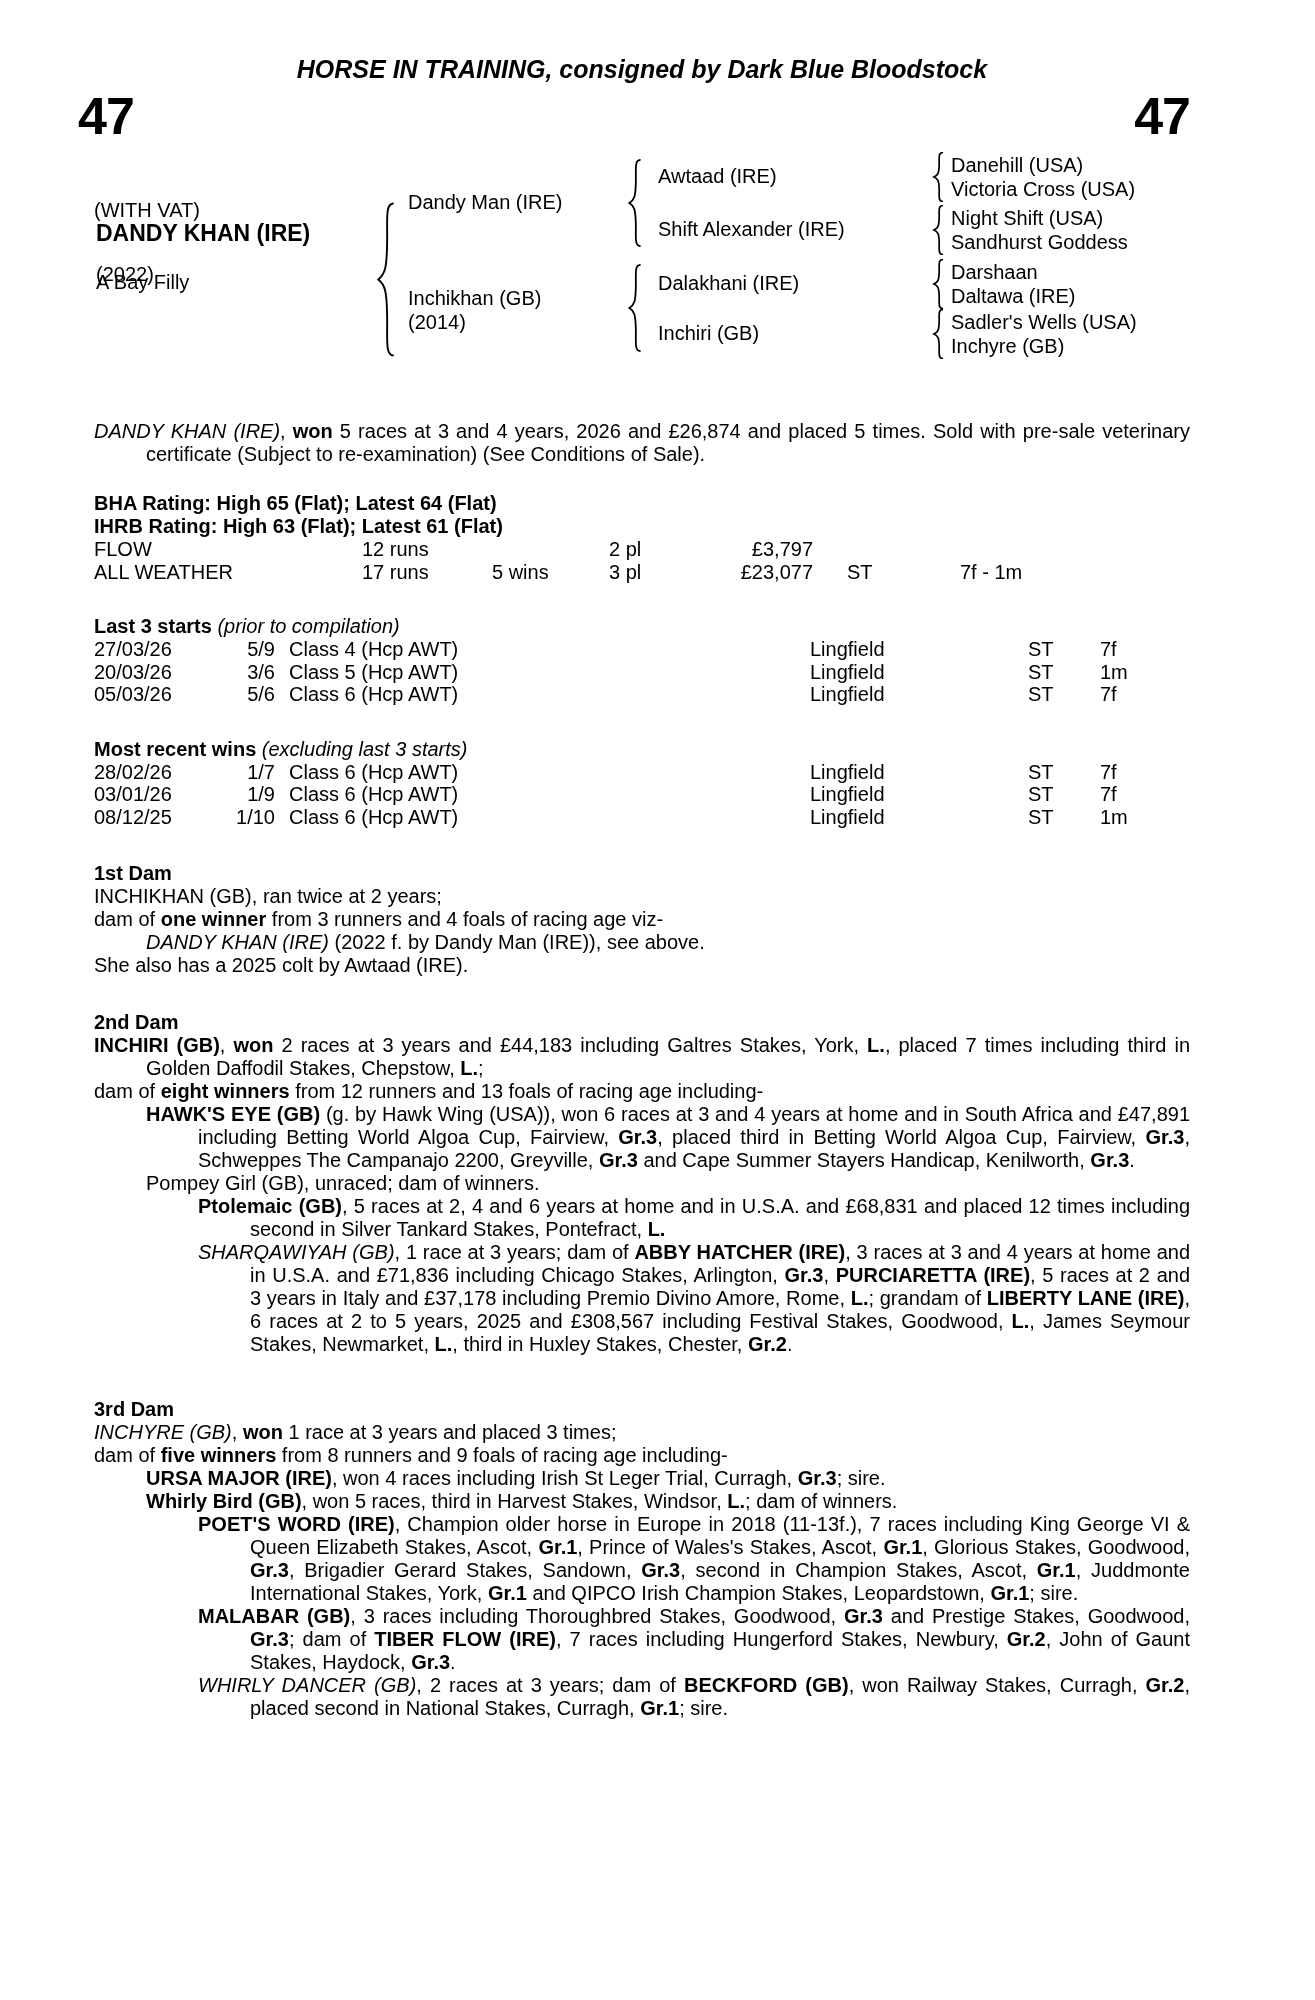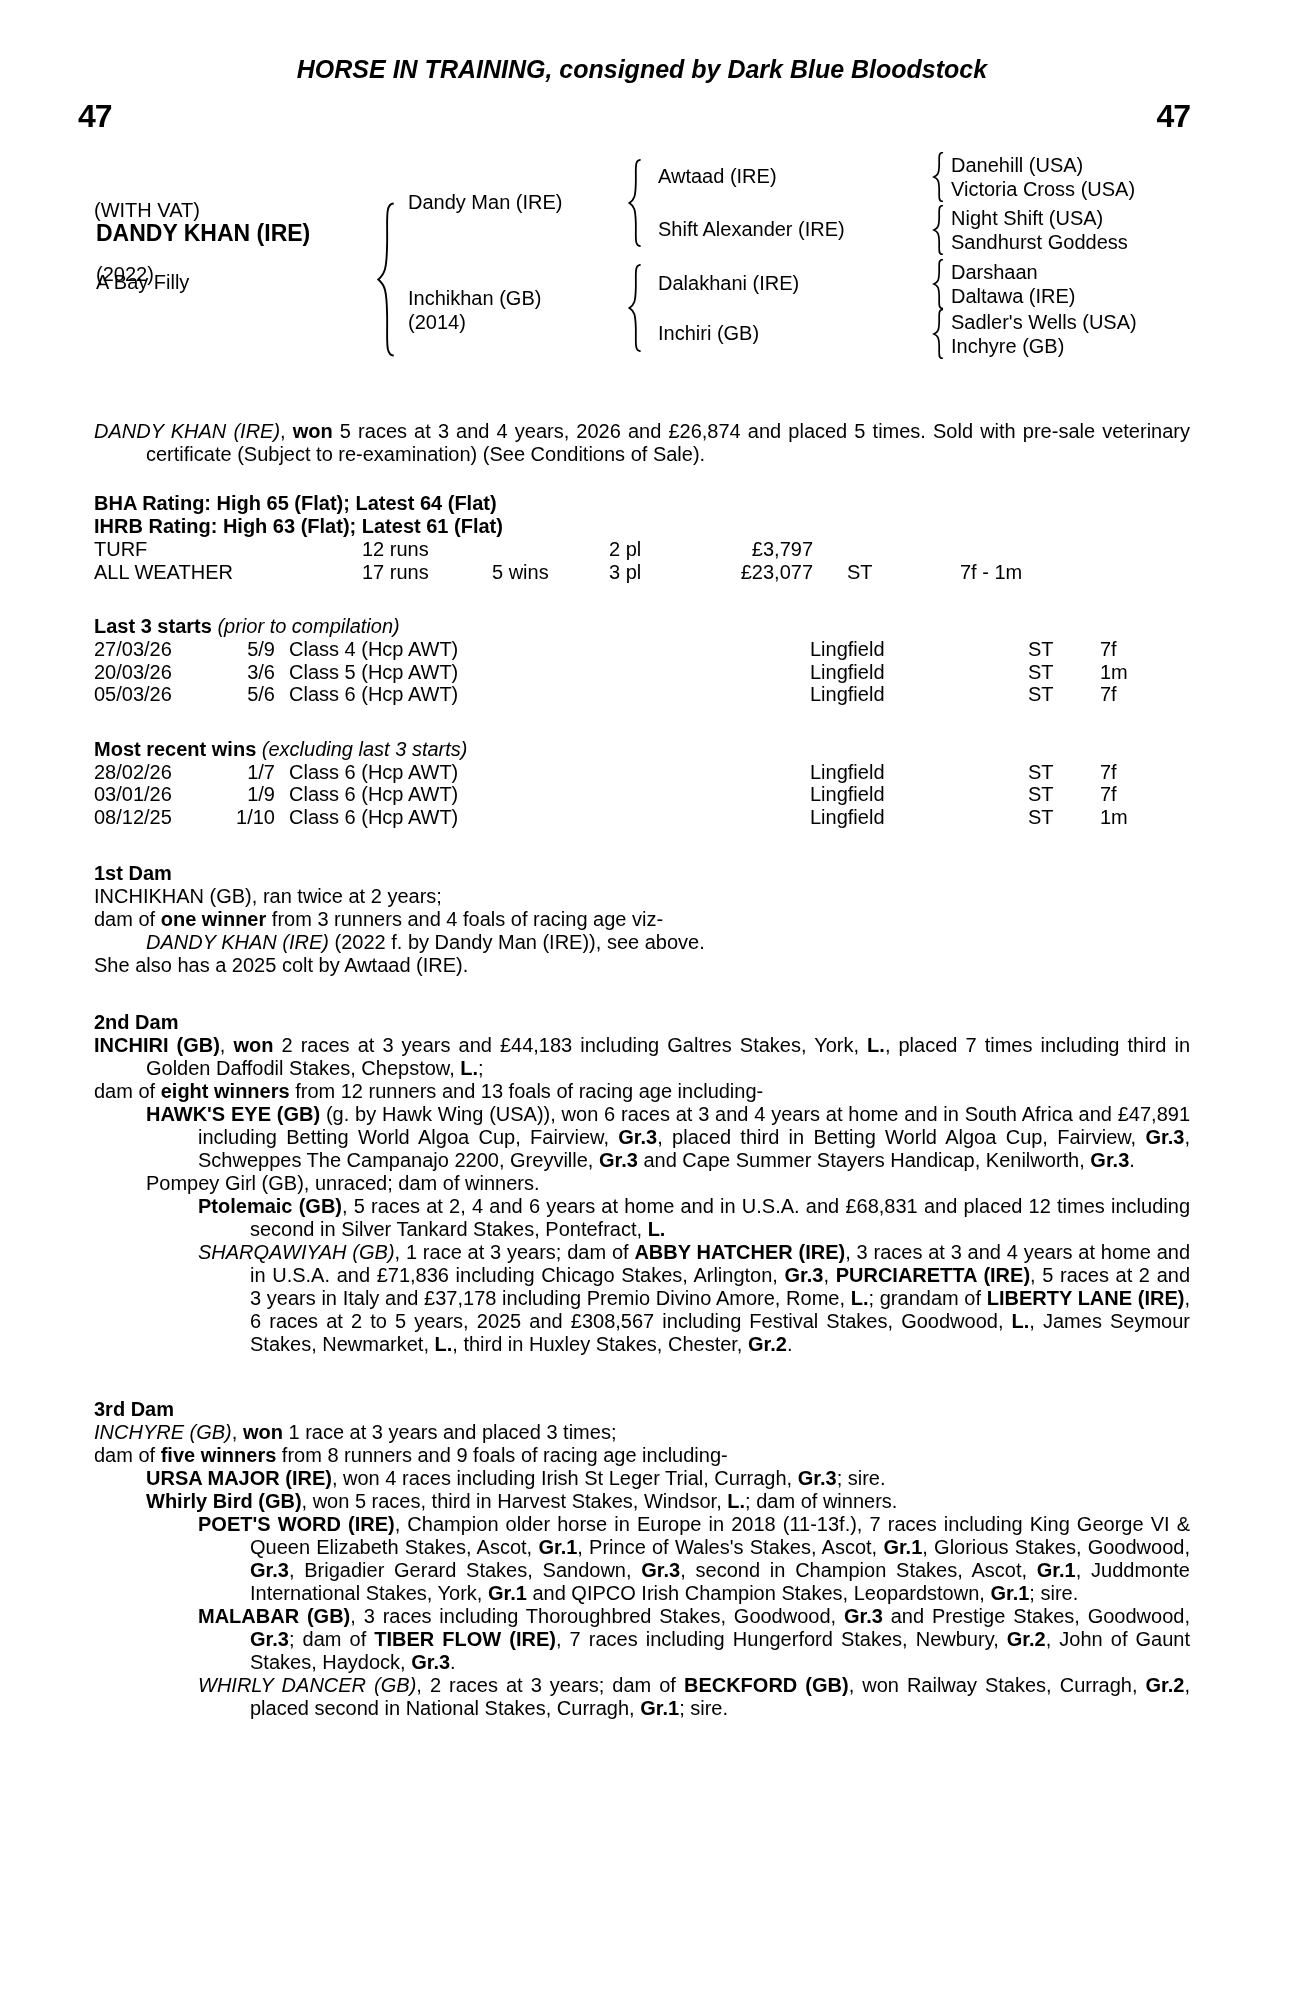--- a/index.html
+++ b/index.html
@@ -6,21 +6,21 @@
   body{
     width:1315px;height:2000px;overflow:hidden;color:#000;
     font-family:"Liberation Sans","DejaVu Sans",sans-serif;
     font-size:20px;line-height:23px;
     -webkit-font-smoothing:antialiased;
   }
   .page{position:relative;width:1315px;height:1574px;box-sizing:border-box;padding:54px 125px 0 94px;}
 
   .cat-header{text-align:center;font-size:25px;font-weight:bold;font-style:italic;line-height:30px;}
   .lots-row{display:flex;justify-content:space-between;align-items:flex-start;margin:10px 0 0 -16px;
-            font-size:32px;font-weight:800;line-height:44px;letter-spacing:-1px;}
+            font-size:52px;font-weight:800;line-height:44px;letter-spacing:-1px;}
 
   
   .pedigree{position:relative;height:226px;margin-top:14px;}
   .ped{position:absolute;white-space:nowrap;line-height:22px;}
   .ped-name-bold{font-weight:bold;font-size:23px;}
   .brace{position:absolute;}
   .brace svg{display:block;width:100%;height:100%;}
 
   
   .para{text-align:justify;}
@@ -127,21 +127,21 @@
       <div>Inchyre (GB)</div>
     </div>
   </div>
 
   <div class="para lvl0 description"><i>DANDY KHAN (IRE)</i>, <b>won</b> 5 races at 3 and 4 years, 2026 and £26,874 and placed 5 times. Sold with pre-sale veterinary certificate (Subject to re-examination) (See Conditions of Sale).</div>
 
   <div class="ratings">
     <div class="bold-line">BHA Rating: High 65 (Flat); Latest 64 (Flat)</div>
     <div class="bold-line">IHRB Rating: High 63 (Flat); Latest 61 (Flat)</div>
     <div class="stats-grid">
-      <span>TURF</span>
+      <span>FLOW</span>
       <span>12 runs</span>
       <span></span>
       <span>2 pl</span>
       <span class="stat-money">£3,797</span>
       <span class="stat-st"></span>
       <span></span>
     </div>
     <div class="stats-grid">
       <span>ALL WEATHER</span>
       <span>17 runs</span>

